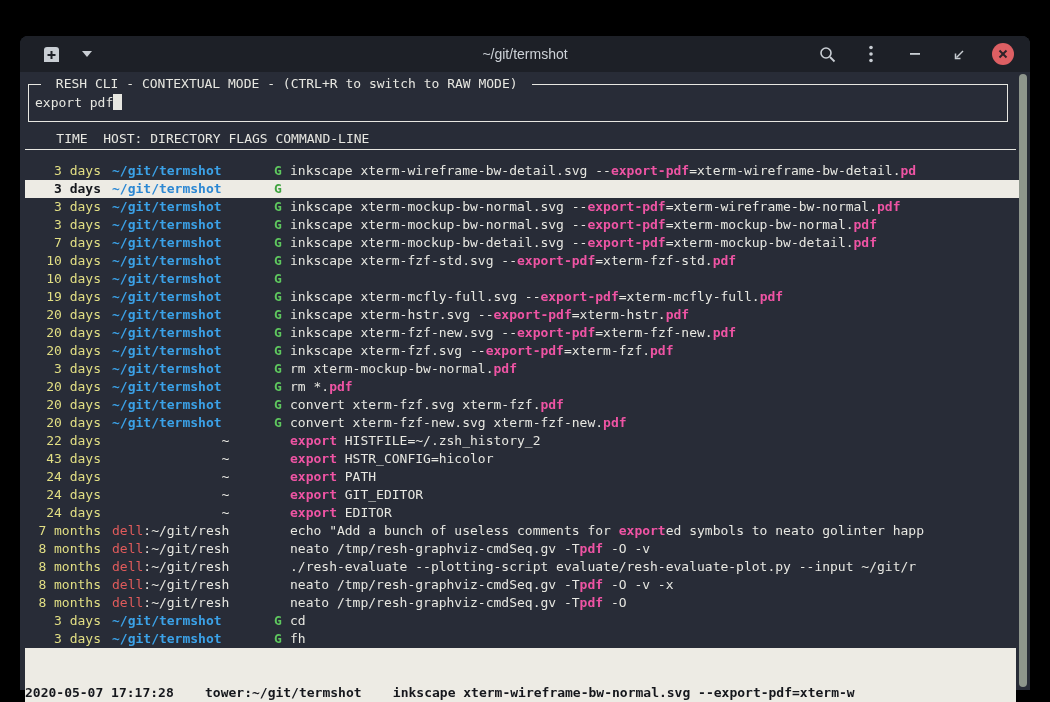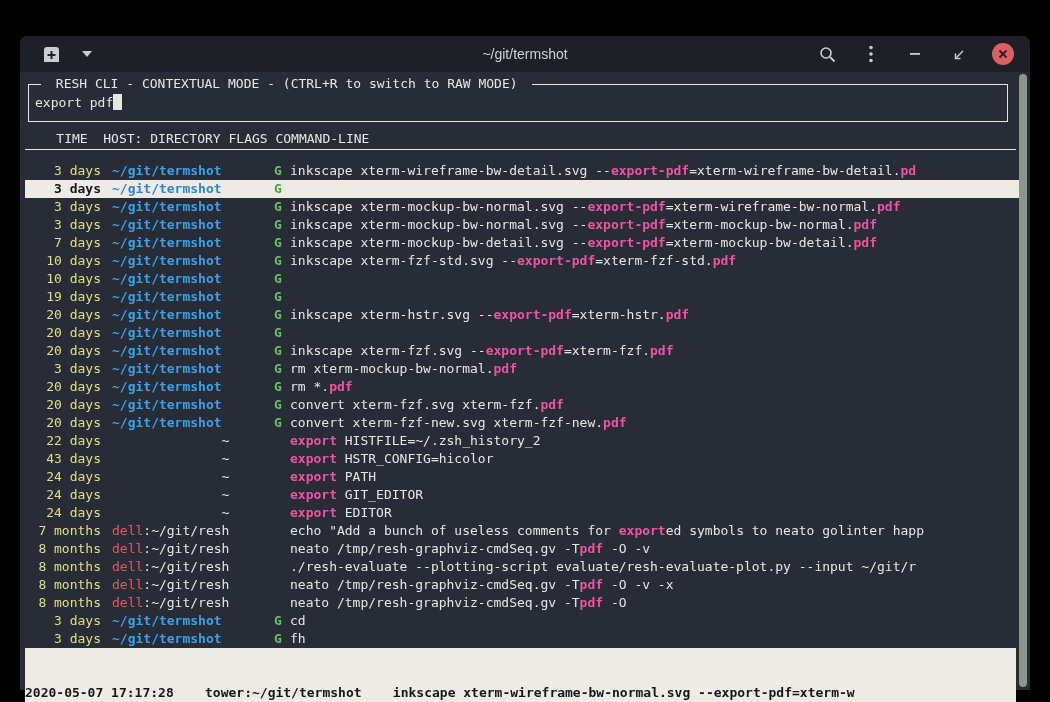--- a/index.html
+++ b/index.html
@@ -151,31 +151,33 @@
         </div>
         <div class="row">
           <span class="c-time">10 days</span>
           <span class="c-dir dir-blue">~/git/termshot</span>
           <span class="c-flag">G</span>
         </div>
         <div class="row">
           <span class="c-time">19 days</span>
           <span class="c-dir dir-blue">~/git/termshot</span>
           <span class="c-flag">G</span>
+          <span class="c-cmd"><span class="seg-p">inkscape xterm-mcfly-full.svg --</span><span class="seg-m">export-pdf</span><span class="seg-p">=xterm-mcfly-full.</span><span class="seg-m">pdf</span></span>
         </div>
         <div class="row">
           <span class="c-time">20 days</span>
           <span class="c-dir dir-blue">~/git/termshot</span>
           <span class="c-flag">G</span>
           <span class="c-cmd"><span class="seg-p">inkscape xterm-hstr.svg --</span><span class="seg-m">export-pdf</span><span class="seg-p">=xterm-hstr.</span><span class="seg-m">pdf</span></span>
         </div>
         <div class="row">
           <span class="c-time">20 days</span>
           <span class="c-dir dir-blue">~/git/termshot</span>
           <span class="c-flag">G</span>
+          <span class="c-cmd"><span class="seg-p">inkscape xterm-fzf-new.svg --</span><span class="seg-m">export-pdf</span><span class="seg-p">=xterm-fzf-new.</span><span class="seg-m">pdf</span></span>
         </div>
         <div class="row">
           <span class="c-time">20 days</span>
           <span class="c-dir dir-blue">~/git/termshot</span>
           <span class="c-flag">G</span>
           <span class="c-cmd"><span class="seg-p">inkscape xterm-fzf.svg --</span><span class="seg-m">export-pdf</span><span class="seg-p">=xterm-fzf.</span><span class="seg-m">pdf</span></span>
         </div>
         <div class="row">
           <span class="c-time">3 days</span>
           <span class="c-dir dir-blue">~/git/termshot</span>

